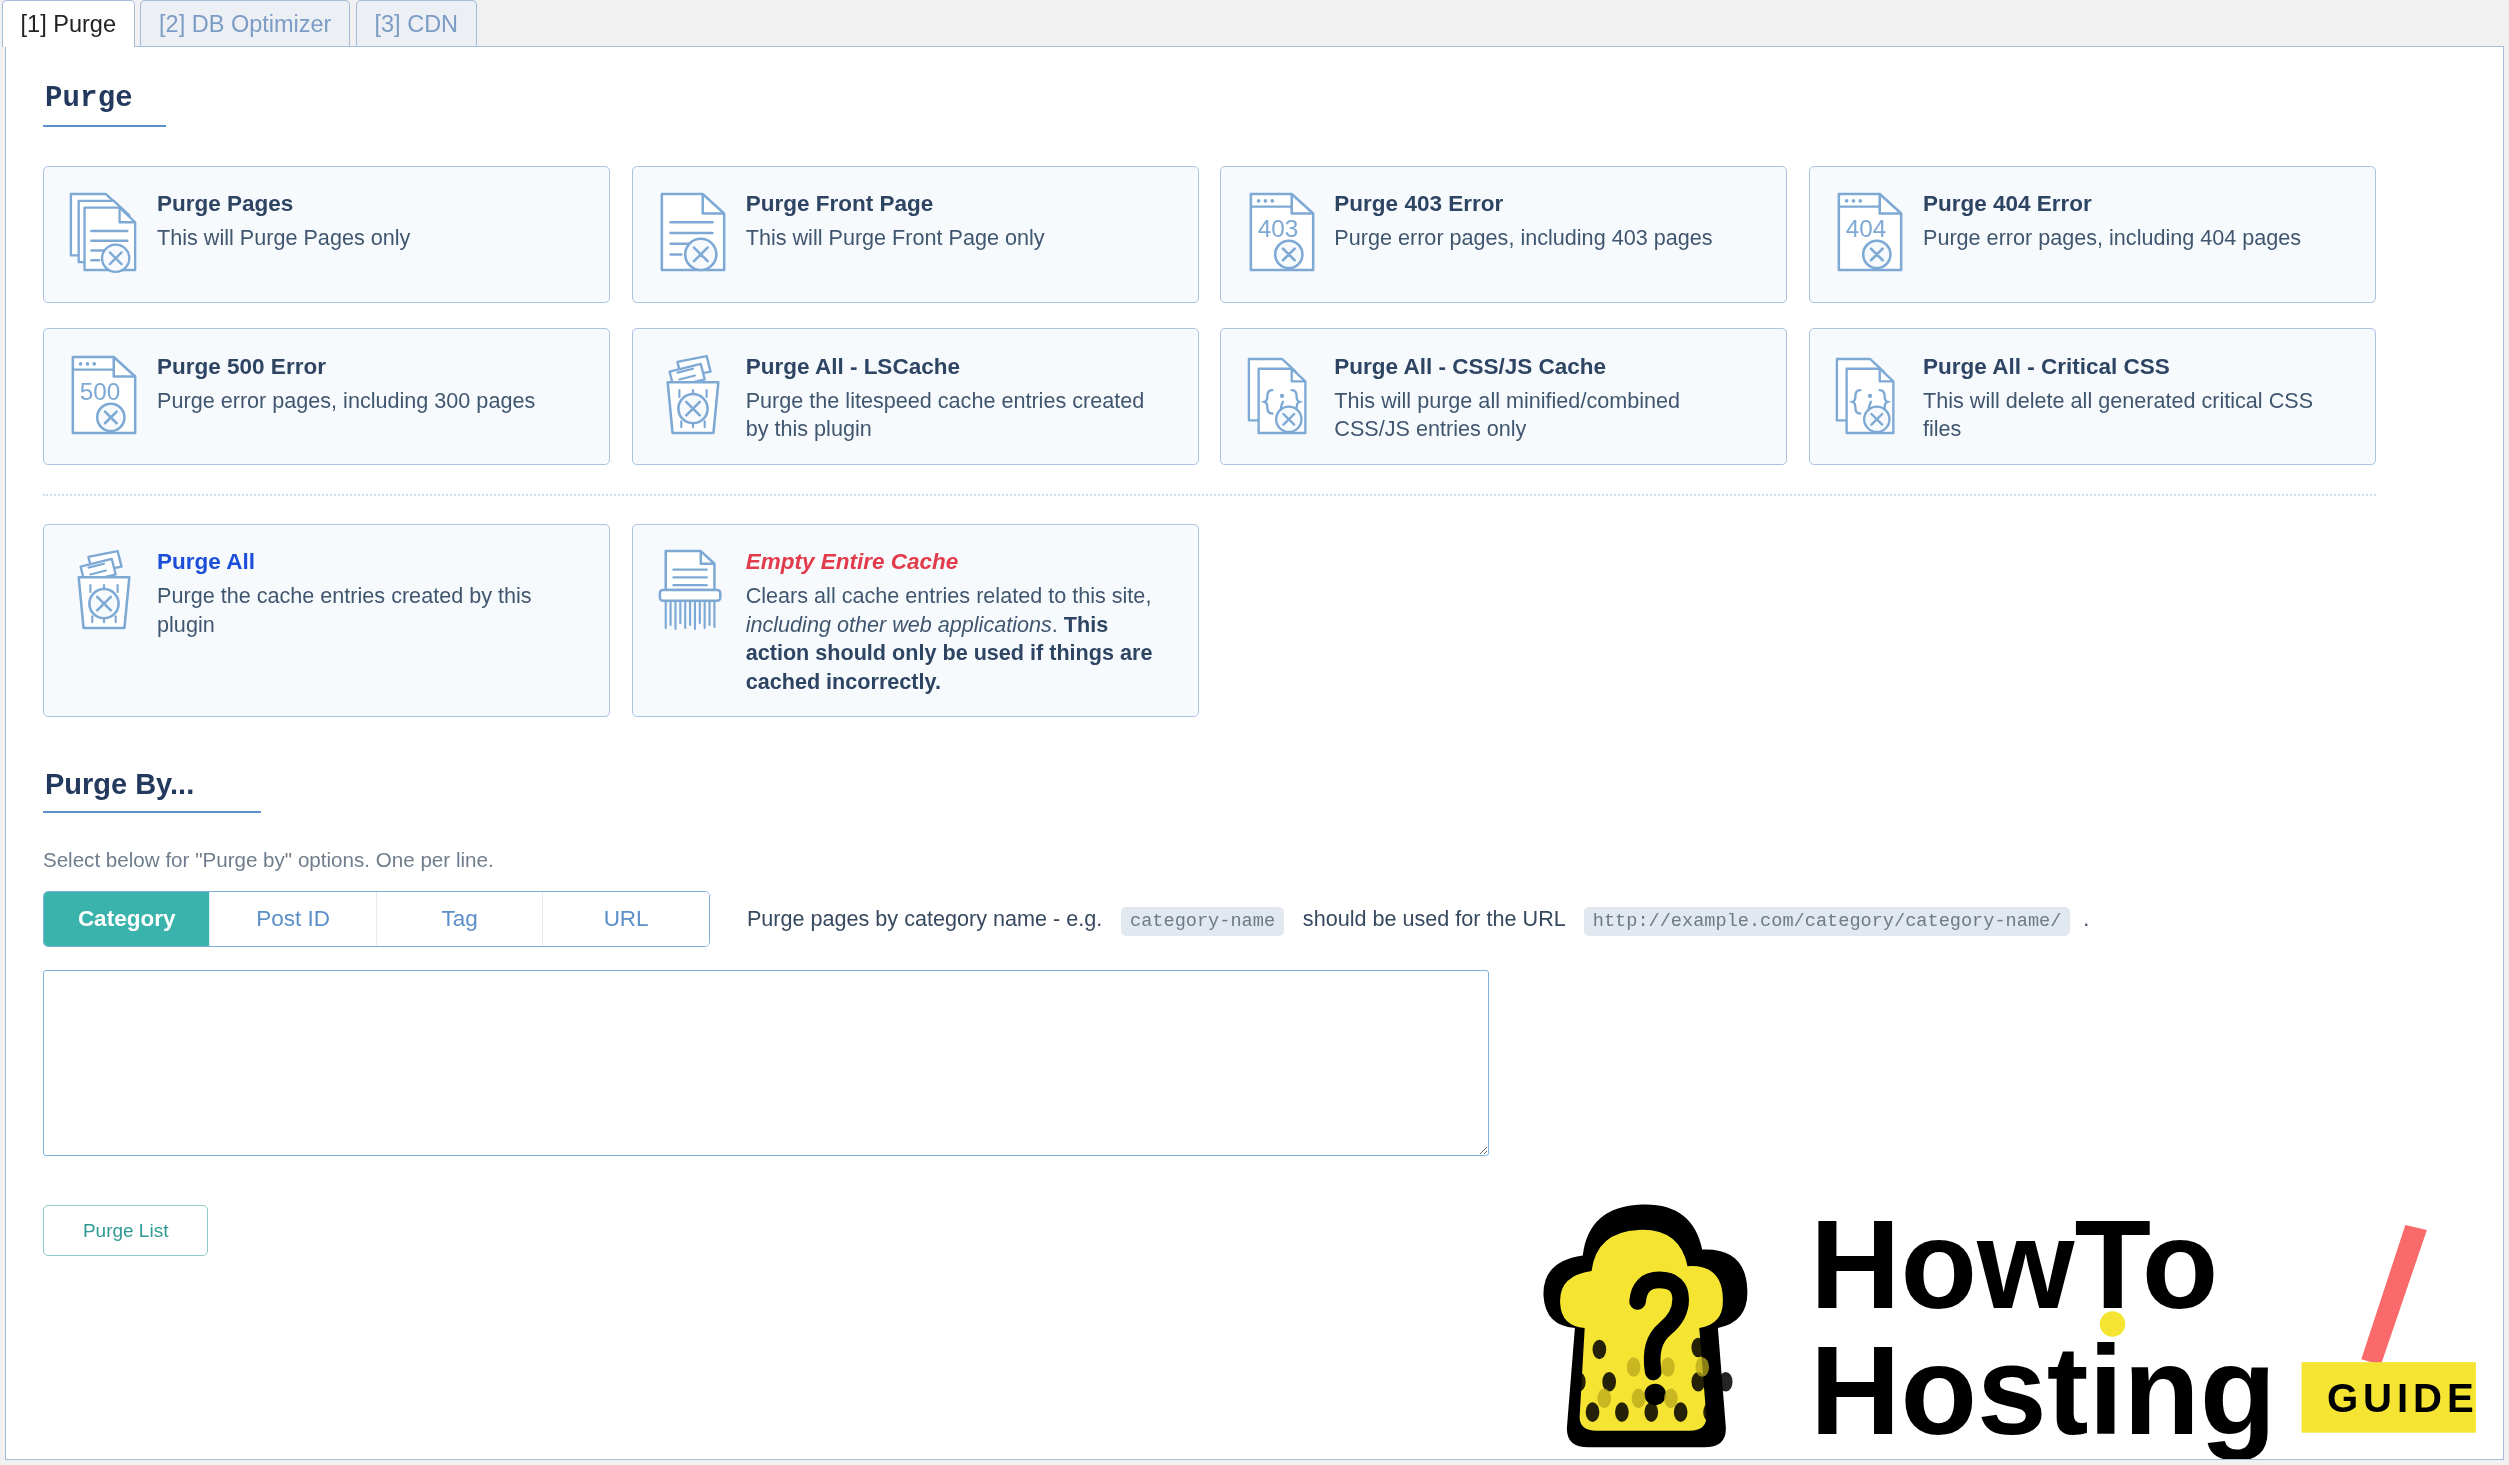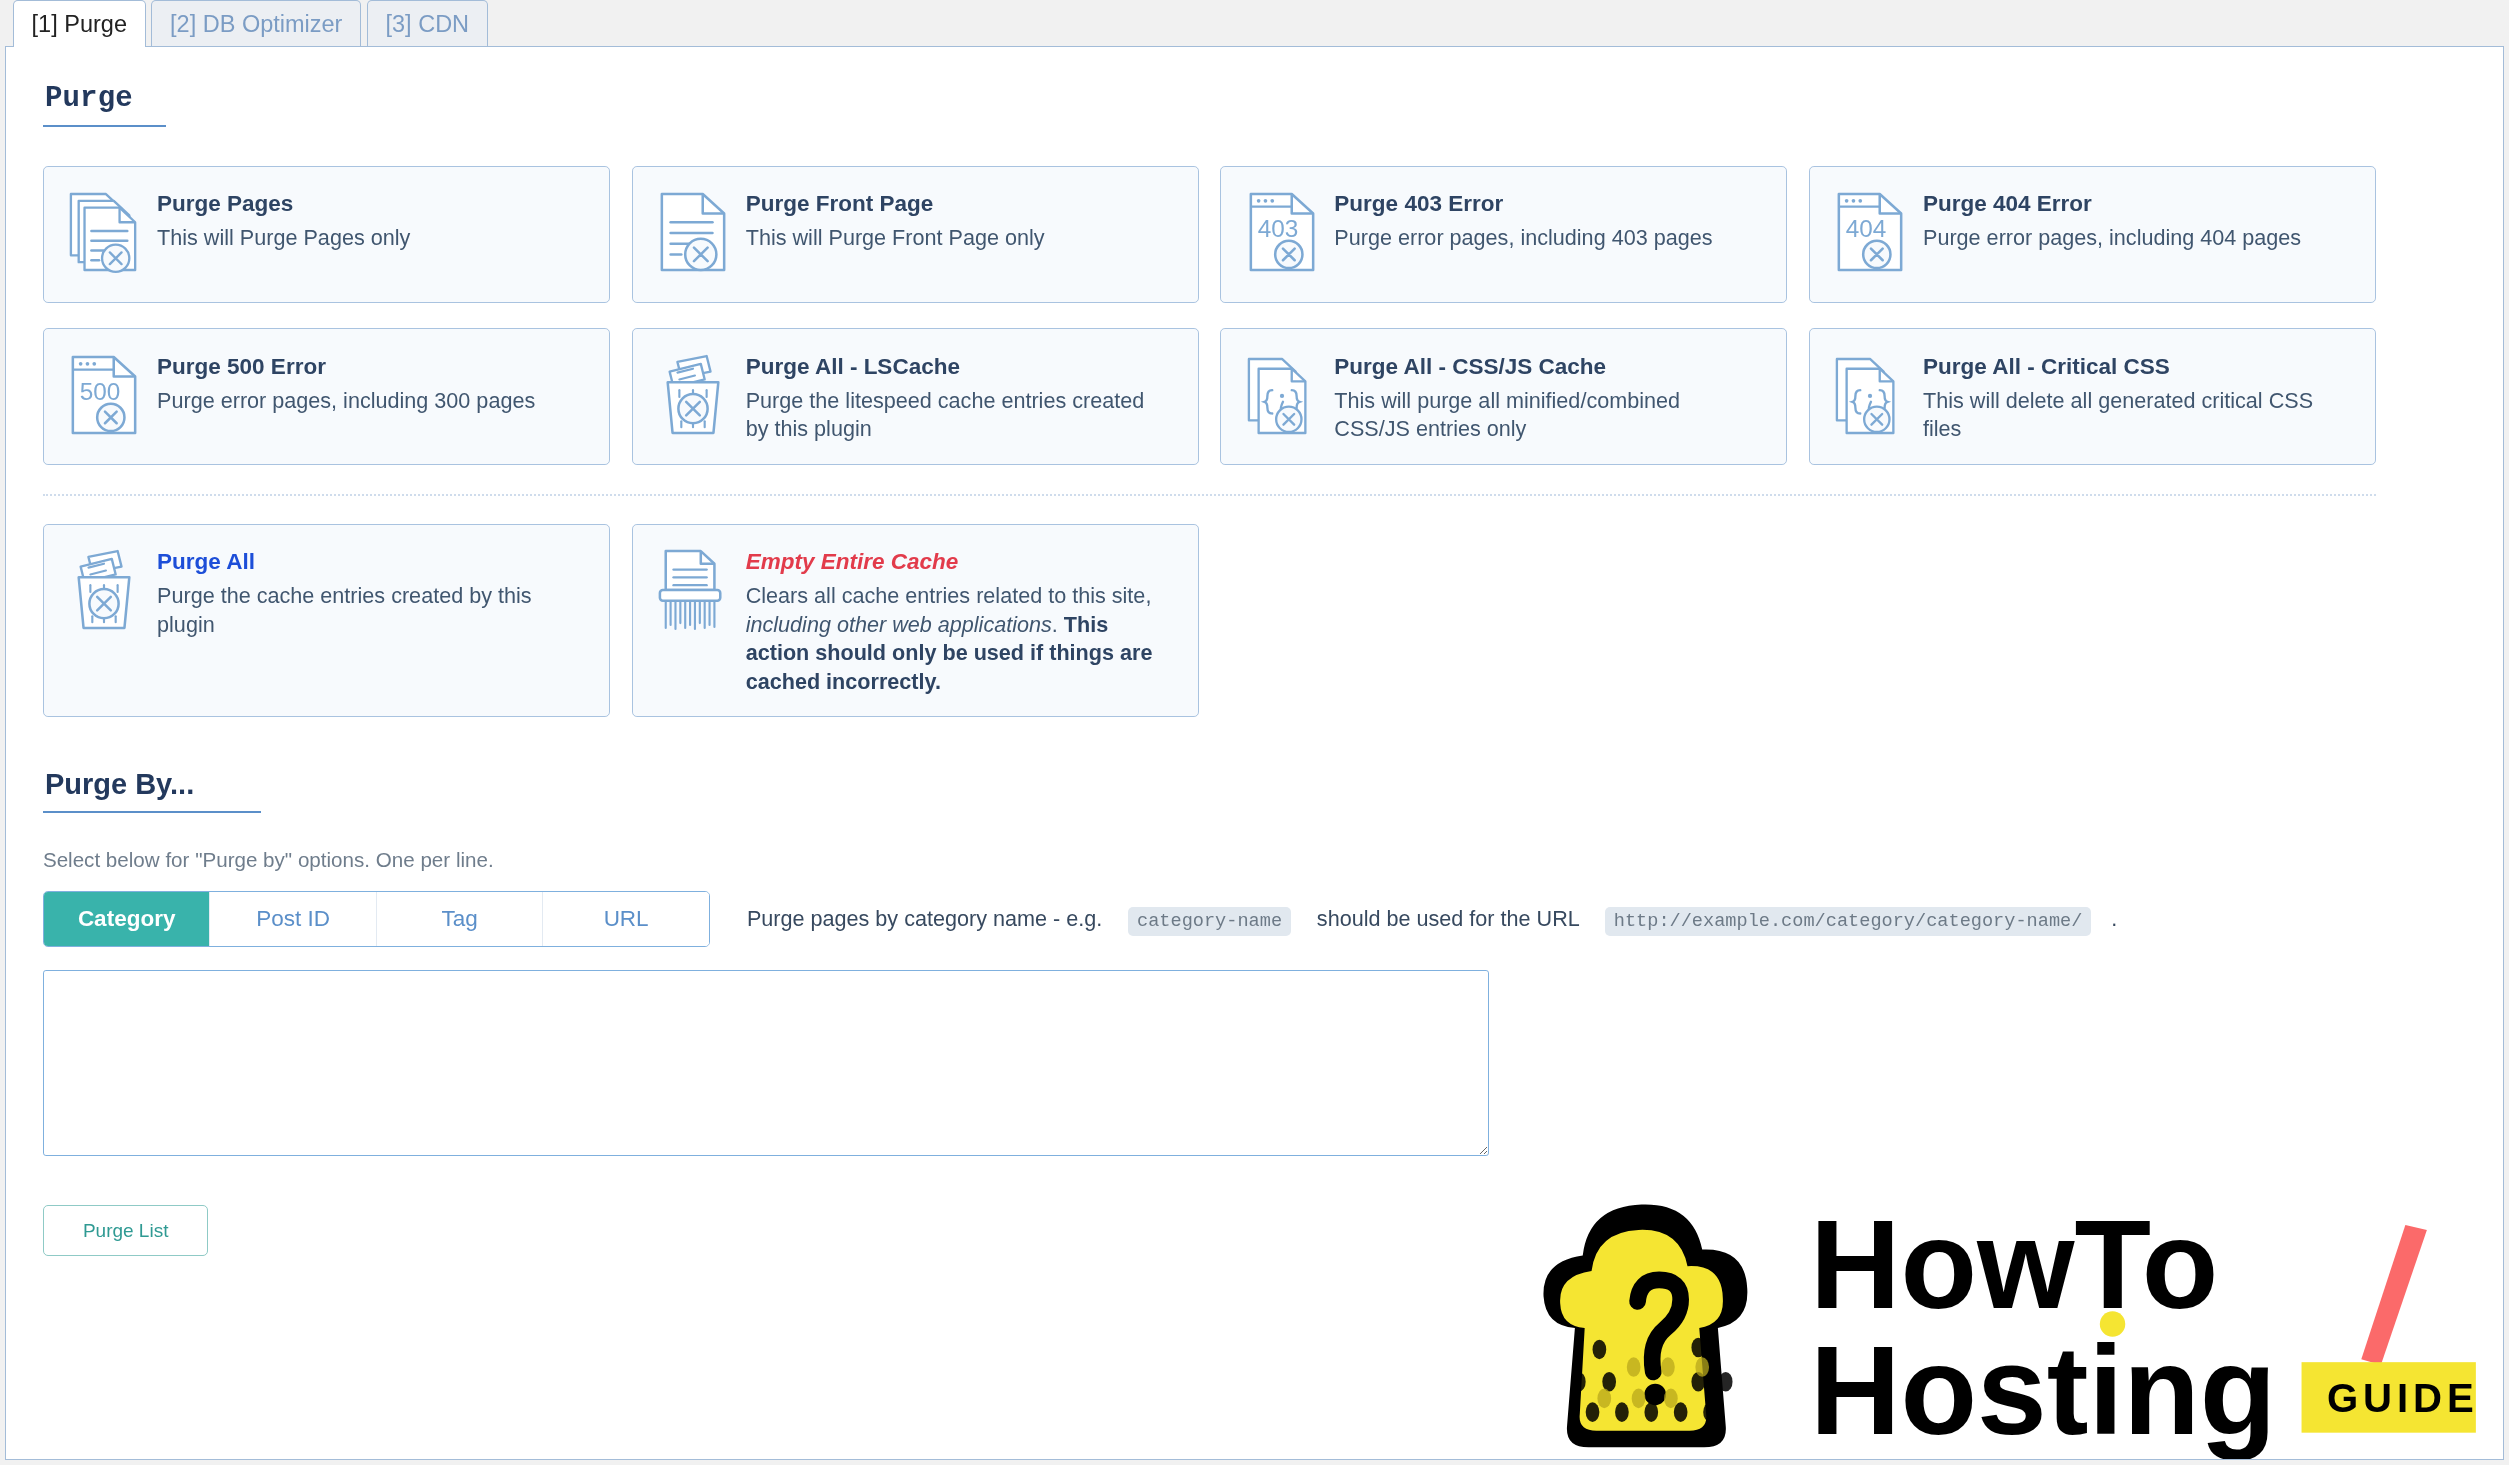--- a/index.html
+++ b/index.html
@@ -10,21 +10,21 @@
     font-family:"Liberation Sans", sans-serif;
     overflow:hidden;
   }
 
   
   .tabstrip{
     height:47px;
     background:#f1f1f1;
     display:flex;
     align-items:flex-end;
-    padding-left:13px;
+    padding-left:2px;
     gap:5.9px;
     position:relative;
   }
   .tab{
     font-size:23.5px;
     line-height:1;
     padding:11.8px 17.6px 10.8px;
     border:1px solid #a3bcd8;
     border-bottom:none;
     border-radius:4.9px 4.9px 0 0;
@@ -171,21 +171,21 @@
     color:#37495f;
     white-space:nowrap;
   }
   code.k{
     font-family:"Liberation Mono", monospace;
     font-size:18.6px;
     background:#e1e8ef;
     color:#6d7a87;
     border-radius:5px;
     padding:3.9px 8.8px;
-    margin:0 20px;
+    margin:0 13px;
   }
 
   textarea.purgebox{
     display:block;
     margin-top:23.5px;
     width:1446px;
     height:186px;
     border:1px solid #7fb0de;
     border-radius:2.9px;
     background:#fff;

